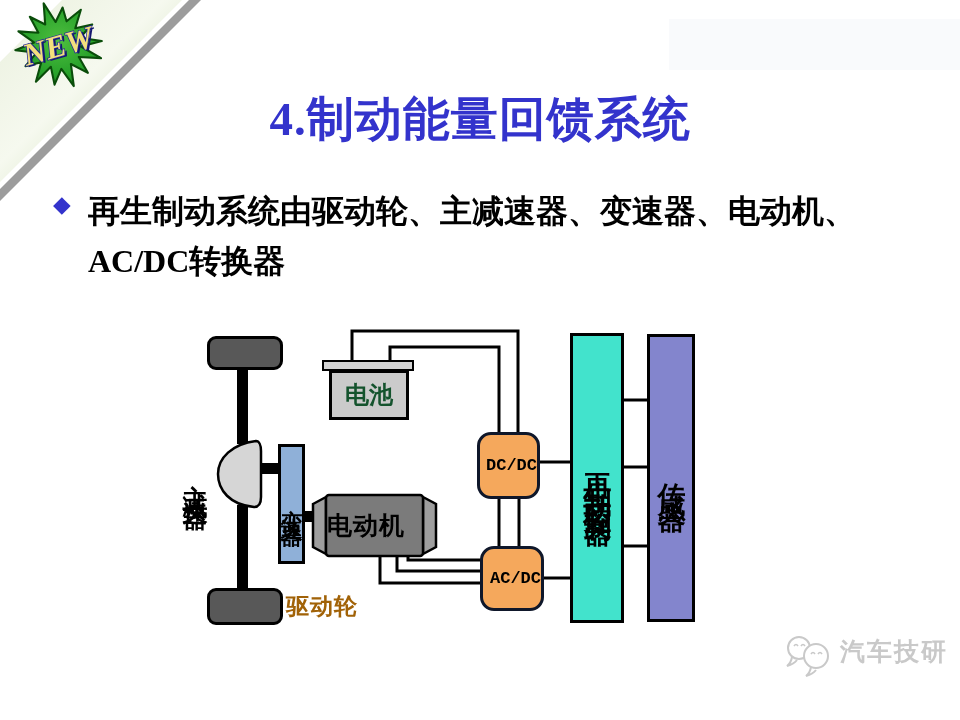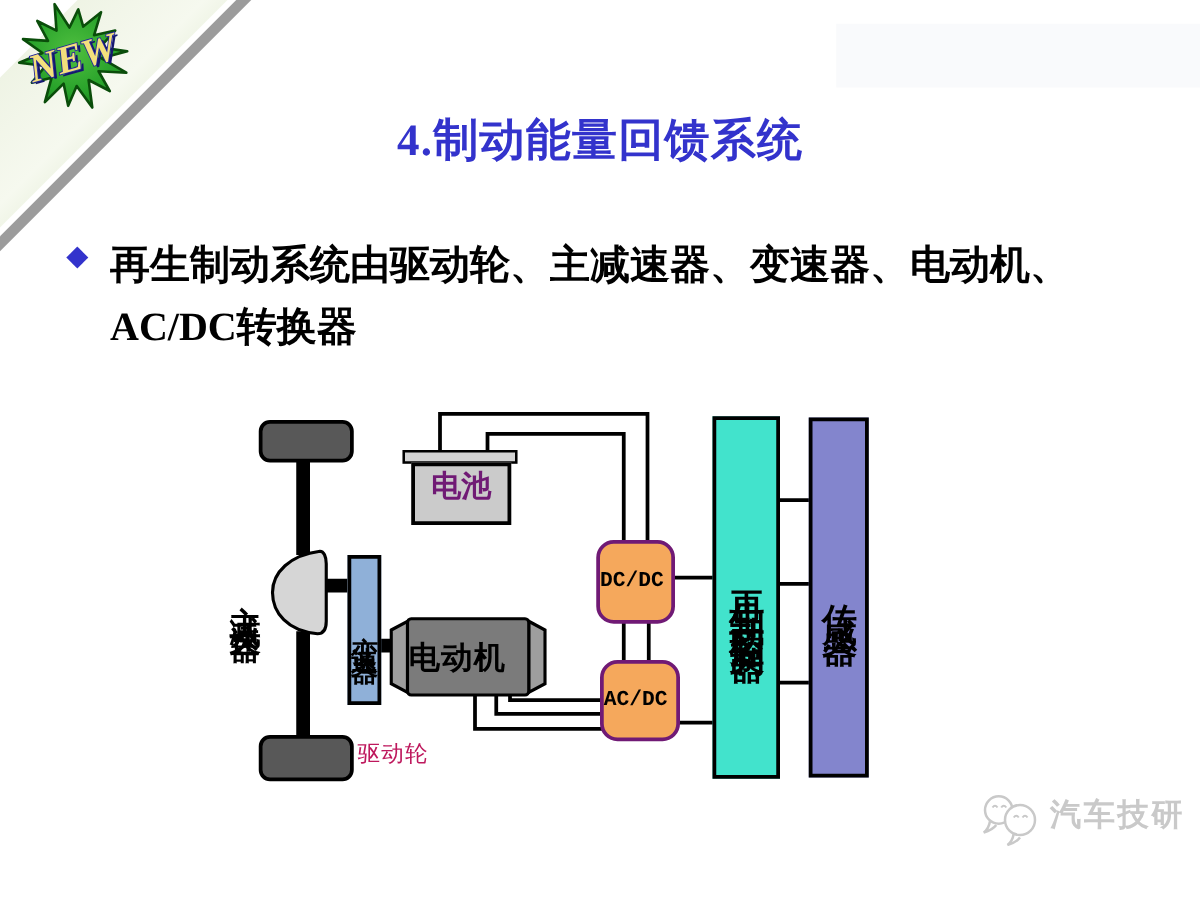--- a/index.html
+++ b/index.html
@@ -15,21 +15,21 @@
 
   
   .banner-svg { left:0; top:0; }
   .badge-svg { left:2px; top:2px; }
 
   
   .title {
     left:0; top:90px; width:960px;
     text-align:center;
     font-family:"Liberation Serif", serif;
-    font-weight:bold; font-size:36px; line-height:1.25;
+    font-weight:bold; font-size:47px; line-height:1.25;
     color:#3333cc; letter-spacing:1px;
   }
 
   
   .bullet-diamond {
     left:53px; top:193px; font-size:23px; color:#3333cc; line-height:1;
   }
   .bullet-text {
     left:88px; top:186px; width:840px;
     font-family:"Liberation Serif", serif;
@@ -61,46 +61,46 @@
     font-size:25px; letter-spacing:7px; }
 
   .transmission { left:278px; top:444px; width:27px; height:120px;
     background:#8fb0d8; border:3px solid #000; }
   .transmission .vtext { font-size:22px; letter-spacing:9px; }
 
   .battery-lid { left:322px; top:360px; width:92px; height:11px;
     background:#d3d3d3; border:2px solid #000; }
   .battery-body { left:329px; top:370px; width:80px; height:50px;
     background:#cbcbcb; border:3px solid #000;
-    display:flex; justify-content:center;
-    font-size:24px; font-weight:bold; color:#701a75; }
+    display:flex; align-items:center; justify-content:center;
+    font-size:24px; font-weight:bold; color:#14532d; }
 
   .motor-label { left:326px; top:494px; width:80px; height:62px;
     display:flex; align-items:center; justify-content:center;
     font-size:25px; font-weight:bold; color:#000; letter-spacing:1px; }
 
   .converter {
-    background:#f5a85c; border:3px solid #701a75; border-radius:14px;
-    display:flex; align-items:center; justify-content:flex-start;
+    background:#f5a85c; border:3px solid #0f172a; border-radius:14px;
+    display:flex; align-items:center; justify-content:flex-end;
     font-family:"Liberation Mono", monospace;
     font-weight:bold; font-size:17px; color:#000;
   }
   .dcdc { left:477px; top:432px; width:63px; height:67px; }
-  .acdc { left:480px; top:528px; width:64px; height:65px; }
+  .acdc { left:480px; top:546px; width:64px; height:65px; }
 
   .controller { left:570px; top:333px; width:54px; height:290px;
     background:#42e3cc; border:3px solid #000; }
   .controller .vtext { font-size:28px; letter-spacing:8px; }
 
   .sensor { left:647px; top:334px; width:48px; height:288px;
     background:#8385cd; border:3px solid #000; }
   .sensor .vtext { font-size:28px; letter-spacing:12px; }
 
   .drive-wheel-label { left:286px; top:591px;
-    font-size:18px; font-weight:normal; color:#be185d; letter-spacing:1px; }
+    font-size:23px; font-weight:bold; color:#a16207; letter-spacing:1px; }
 
   
   .watermark { left:784px; top:635px; width:170px; height:46px;
     display:flex; align-items:flex-start;font-family:Liberation Mono, monospace; }
   .watermark-text { color:#c9c9c9; font-size:25px; font-weight:bold;
     letter-spacing:2px; margin-left:6px; }
 </style>
 </head>
 <body>
 

